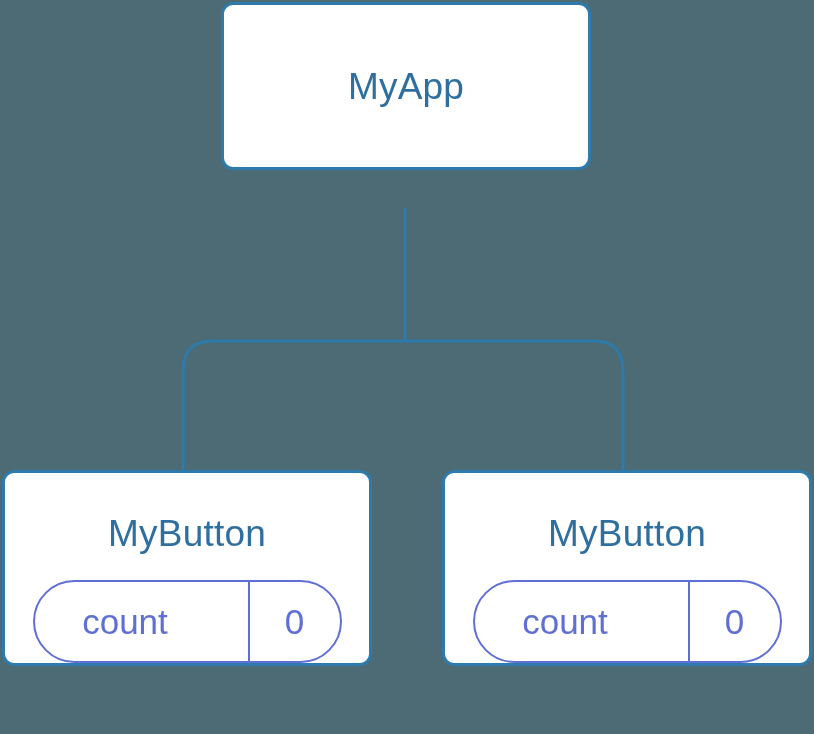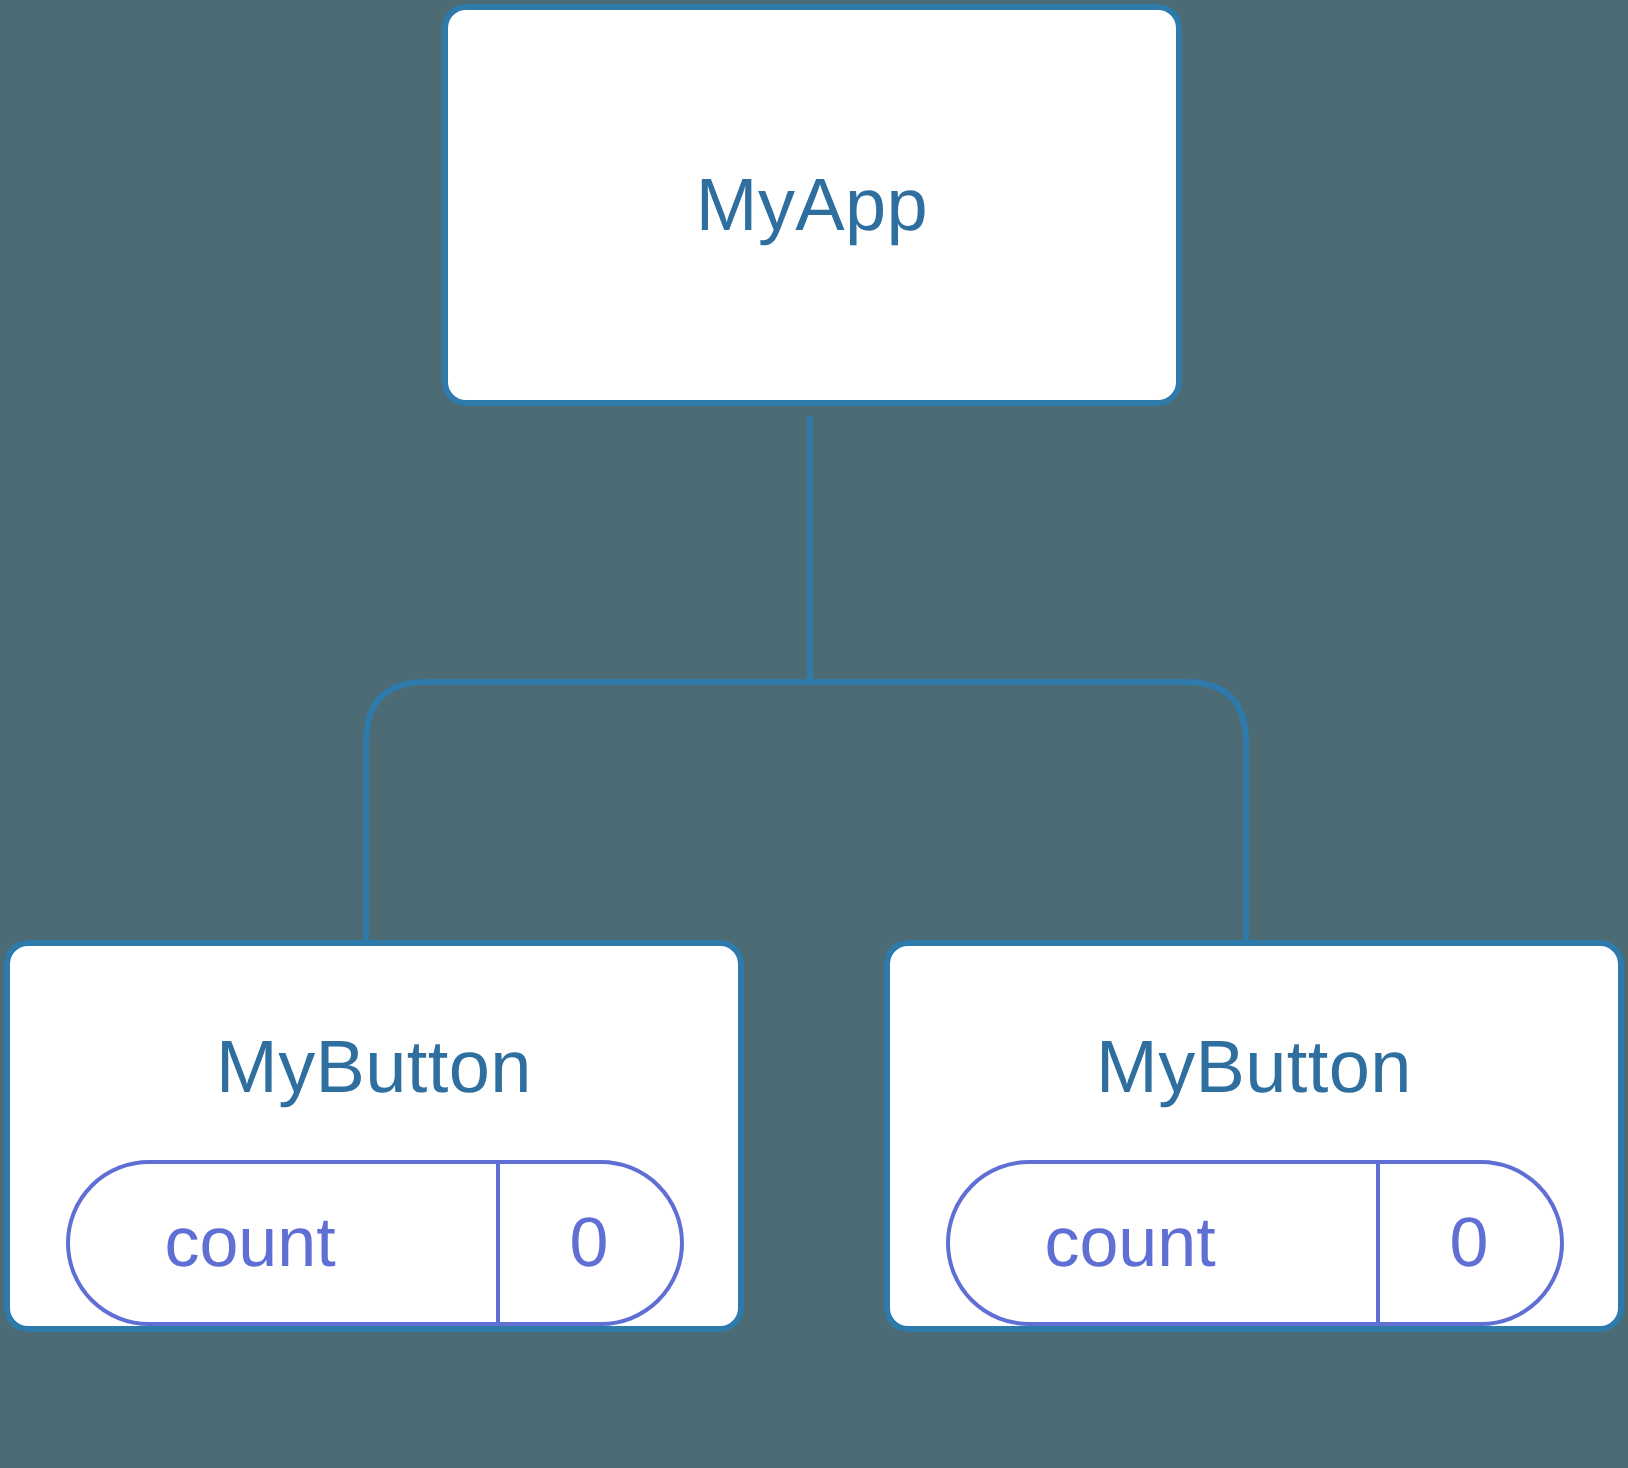--- a/index.html
+++ b/index.html
@@ -40,21 +40,21 @@
     background: #ffffff;
     border: 3px solid #2d7aab;
     border-radius: 12px;
     box-sizing: border-box;
   }
 
   .node-root {
     left: 221px;
     top: 2px;
     width: 370px;
-    height: 201px;
+    height: 168px;
     display: flex;
     align-items: center;
     justify-content: center;
   }
 
   .node-leaf {
     width: 370px;
     height: 196px;
     display: flex;
     flex-direction: column;

